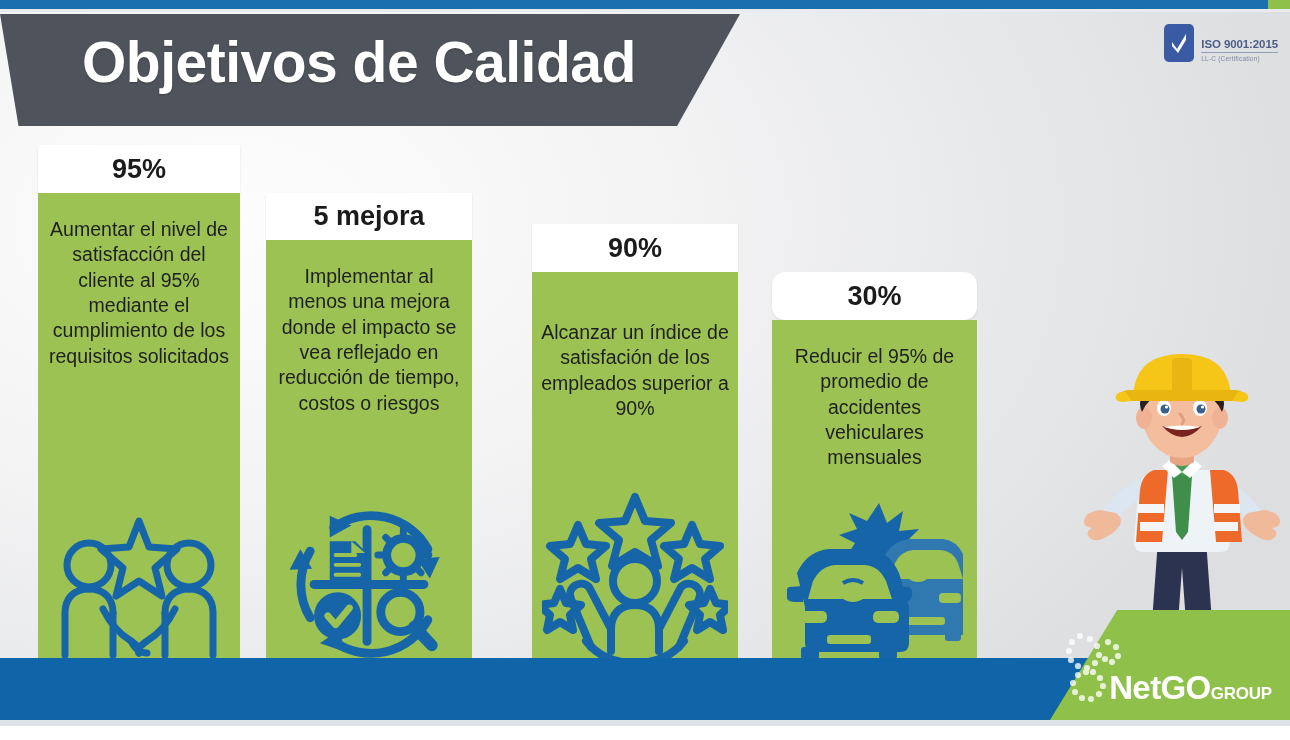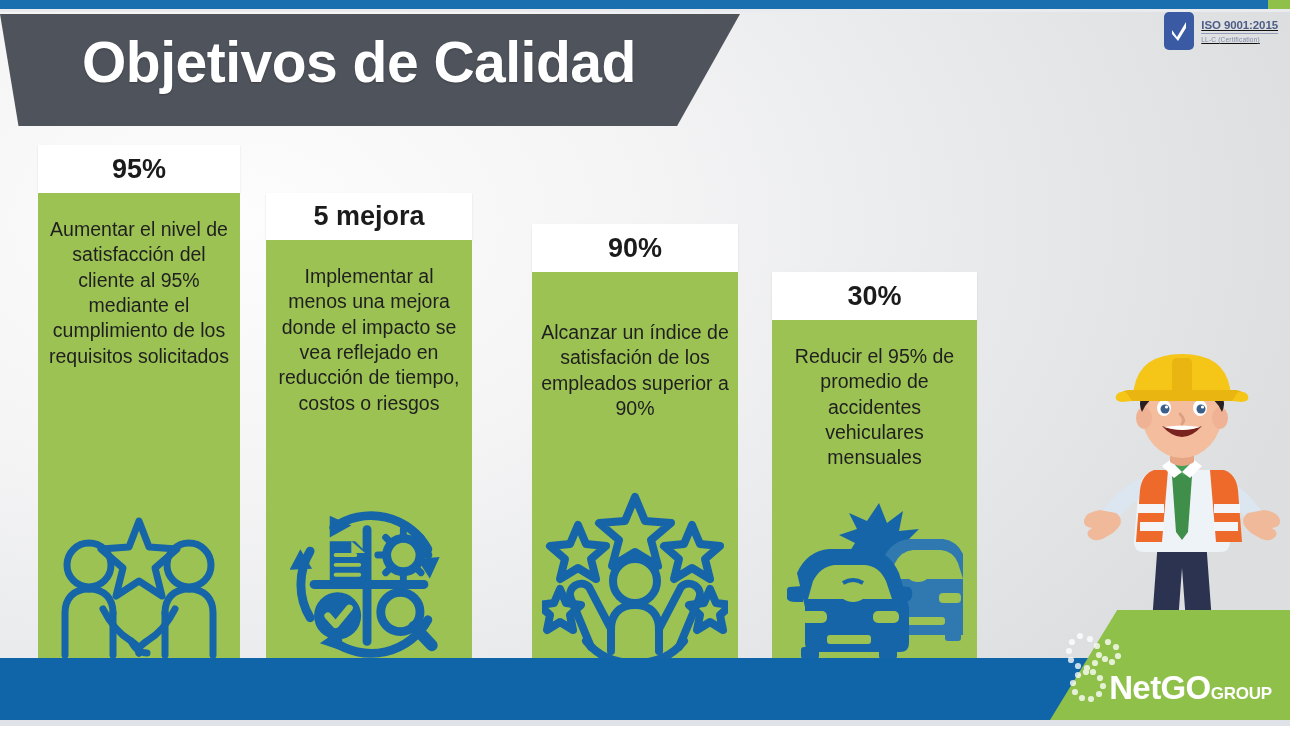--- a/index.html
+++ b/index.html
@@ -35,24 +35,23 @@
   .page-title {
     position:absolute; left:82px; top:34px;
     font-size:57px; font-weight:bold; color:#ffffff;
     letter-spacing:-0.5px; line-height:1;
     text-shadow:0 1px 2px rgba(0,0,0,.25);
     white-space:nowrap;
   }
 
   
   .iso-badge {
-    position:absolute; right:12px; top:12px;
-    display:flex; align-items:center; gap:7px;
+    position:absolute; right:12px; top:24px;
+    display:flex; align-items:flex-end; gap:7px;
     opacity:.92;
-    text-decoration:underline;
   }
   .iso-mark {
     width:30px; height:38px; border-radius:5px;
     background:#2d4f9e; display:flex; align-items:center; justify-content:center;
   }
   .iso-texts { display:flex; flex-direction:column; }
   .iso-title {
     font-size:11.5px; font-weight:bold; color:#41527e; letter-spacing:-.1px;
     padding-bottom:2px; border-bottom:1px solid #8e99b5;
   }
@@ -99,21 +98,21 @@
   #card-2 .card-cap { height:47px; font-size:27px; }
   #card-2 .card-body { height:421px; }
   #card-2 .card-text { font-size:19.5px; }
 
   #card-3 { left:532px; top:224px; width:206px; height:437px; }
   #card-3 .card-cap { height:48px; font-size:27px; }
   #card-3 .card-body { height:389px; }
   #card-3 .card-text { font-size:19.5px;margin-top:24px; }
 
   #card-4 { left:772px; top:272px; width:205px; height:389px; }
-  #card-4 .card-cap { height:48px; font-size:27px; }
+  #card-4 .card-cap { height:48px; font-size:27px;border-radius:13px; }
   #card-4 .card-body { height:341px; }
   #card-4 .card-text { font-size:19.5px; }
 
   
   .bottom-blue {
     position:absolute; left:0; bottom:20px;
     width:1290px; height:62px; background:#1065a8;
   }
   .bottom-hair {
     position:absolute; left:0; bottom:14px; width:1290px; height:6px;

